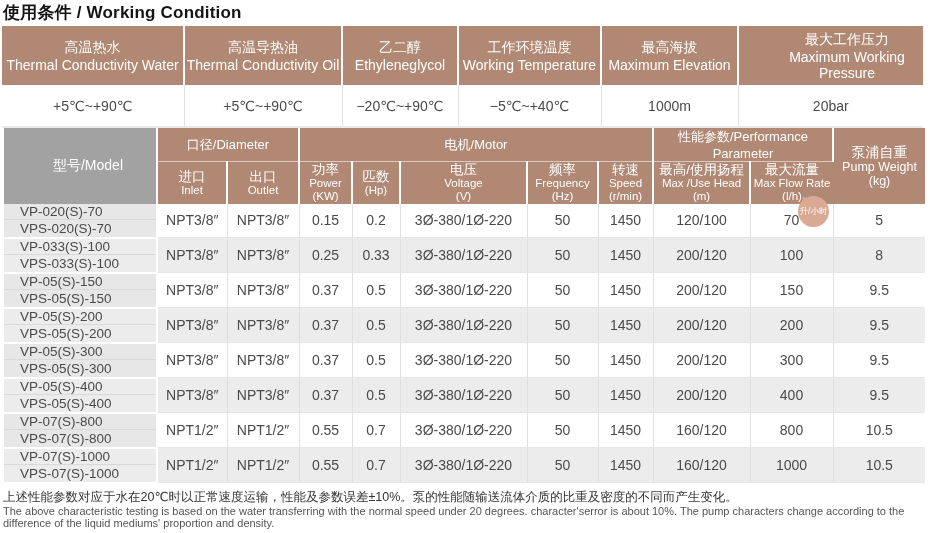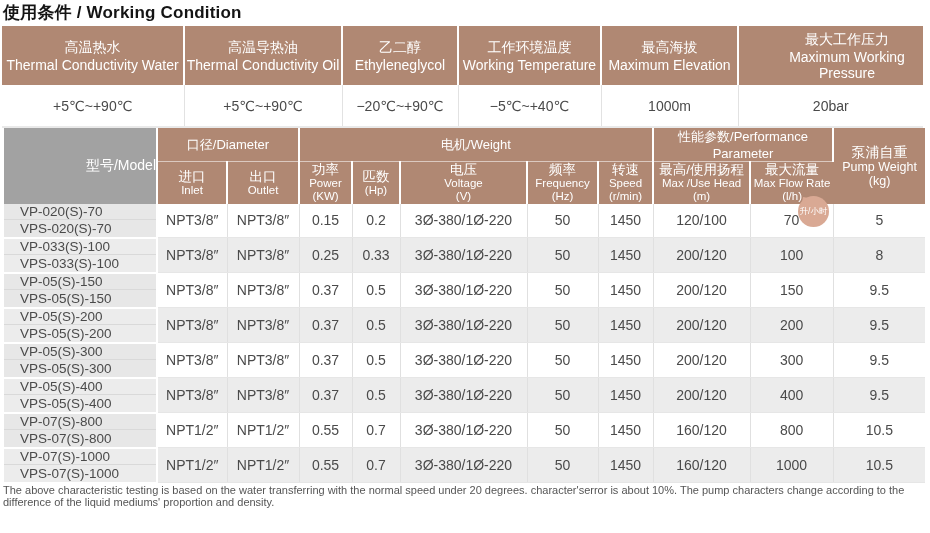--- a/index.html
+++ b/index.html
@@ -38,21 +38,21 @@
   .wc-table td{
     height:42px;text-align:center;font-size:14px;color:#4a4a4a;background:#fff;
     border-right:1px solid #e2e2e2;border-bottom:2px solid #e9e9e9;padding:0;
   }
   .wc-table td:last-child{border-right:none;}
 
   
   .tp-table{width:921px;margin-left:4px;}
   .tp-table th{font-weight:normal;color:#fff;padding:0;vertical-align:middle;text-align:center;}
   .tp-table .model-head{
-    background:var(--model-gray);text-align:right;padding-left:16px;
+    background:var(--model-gray);text-align:center;padding-left:16px;
     font-size:14px;border-right:2px solid #fff;
   }
   .tp-table .brown{background:var(--header-brown);border-right:2px solid #fff;}
   .tp-table th:last-child{border-right:none;}
   .tp-table .group-row th.group{height:21px;font-size:13px;border-bottom:1px solid rgba(255,255,255,.55);}
   .tp-table .sub-row th{height:42px;}
   .tp-table th .zh{font-size:13.5px;line-height:15px;}
   .tp-table th .en{font-size:11.5px;line-height:13px;}
   .tp-table th .unit{font-size:11.5px;line-height:13px;}
   .tp-table .weight-head .zh{font-size:14px;line-height:16px;}
@@ -164,21 +164,21 @@
       <col style="width:71px">
         <col style="width:55px">
         <col style="width:97px">
       <col style="width:83px">
         <col style="width:92px">
     </colgroup>
     <thead>
       <tr class="group-row">
         <th rowspan="2" class="model-head">型号/Model</th>
         <th colspan="2" class="brown group">口径/Diameter</th>
-        <th colspan="5" class="brown group">电机/Weight</th>
+        <th colspan="5" class="brown group">电机/Motor</th>
         <th colspan="2" class="brown group">性能参数/Performance Parameter</th>
         <th rowspan="2" class="brown weight-head">
           <div class="zh">泵浦自重</div>
           <div class="en">Pump Weight</div>
           <div class="unit">(kg)</div>
         </th>
       </tr>
       <tr class="sub-row">
         <th class="brown">
           <div class="zh">进口</div>
@@ -358,15 +358,16 @@
     <td>1450</td>
     <td>160/120</td>
     <td>1000</td>
     <td>10.5</td>
   </tr>
 </tbody>
   </table>
 
   <div class="flow-badge">升/小时</div>
 
+  <p class="foot-zh">上述性能参数对应于水在20℃时以正常速度运输，性能及参数误差±10%。泵的性能随输送流体介质的比重及密度的不同而产生变化。</p>
   <p class="foot-en">The above characteristic testing is based on the water transferring with the normal speed under 20 degrees.  character'serror is about 10%. The pump characters change according to the difference of the liquid mediums'  proportion and density.</p>
 
 </div>
 
 </body></html>

